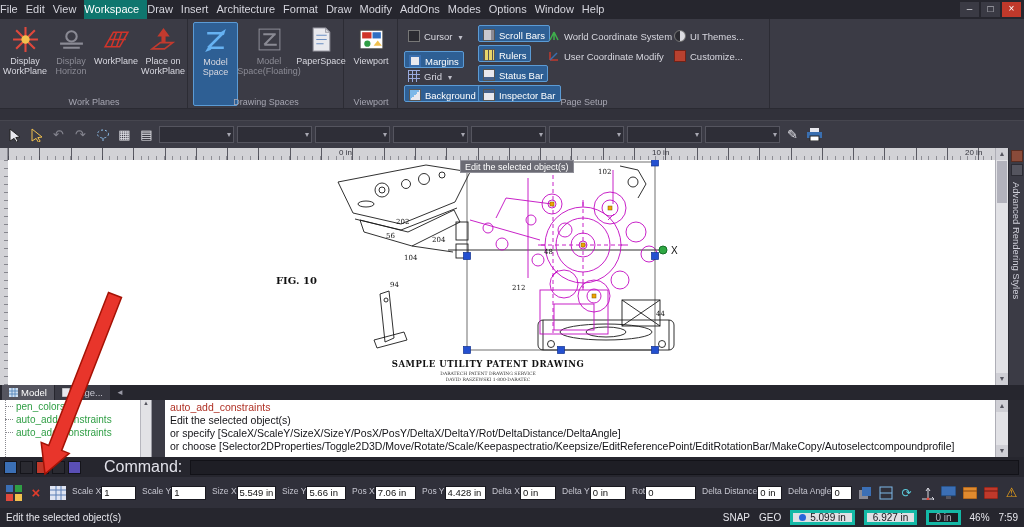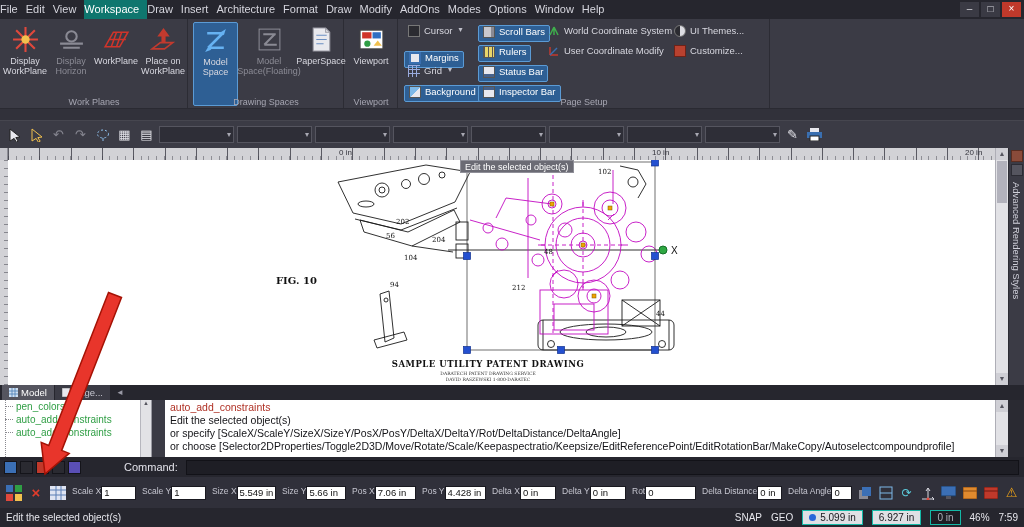--- a/index.html
+++ b/index.html
@@ -17,21 +17,21 @@
 
 
 .ribbon{top:19px;height:101px;background:#3b3b45}
 .rstrip{position:absolute;left:0;right:0;bottom:0;height:12px;background:#31313a;border-top:1px solid #2a2a32}
 .rlabel{position:absolute;bottom:0;height:12px;font-size:9px;color:#a6a6b2;line-height:12px;text-align:center}
 .rgroup{position:absolute;top:0;bottom:12px;border-right:1px solid #2c2c34}
 .bigbtn{position:absolute;top:3px;height:84px;display:flex;flex-direction:column;align-items:center;padding-top:4px;gap:3px;color:#d8d8e0;font-size:9px;text-align:center;border-radius:2px;line-height:10px}
 .bigbtn svg{width:27px;height:27px;flex:none}
 .bigbtn.active{background:#2e5f94;border:1px solid #5b9bd5}
 .bigbtn.disabled{color:#8b8b95}
-.toggle{position:absolute;height:17px;display:flex;align-items:flex-start;gap:4px;font-size:9.5px;color:#d8d8e0;padding:0 4px;border-radius:2px;white-space:nowrap}
+.toggle{position:absolute;height:17px;display:flex;align-items:flex-end;gap:4px;font-size:9.5px;color:#d8d8e0;padding:0 4px;border-radius:2px;white-space:nowrap}
 .toggle.on{background:#2e5f94;border:1px solid #5b9bd5;color:#fff}
 .ticon{width:12px;height:12px;flex:none;display:inline-block}
 .darr{font-size:8px;color:#c0c0ca;margin-left:2px}
 
 
 .toolbar{top:120px;height:28px;background:#3b3b45;border-top:1px solid #46464f;display:flex;align-items:center;gap:3px;padding:0 5px}
 .tbtn{width:19px;height:19px;display:flex;align-items:center;justify-content:center;color:#e4e4ea;font-size:13px}
 .tbtn.dis{color:#85858f}
 .combo{width:75px;height:17px;background:#2e2e37;border:1px solid #55555f;display:flex;align-items:center;color:#9a9aa6;padding:0 2px}
 .combo .arr{margin-left:auto;font-size:8px;color:#a8a8b2}
@@ -69,38 +69,38 @@
 .tree-pane::after{content:"";position:absolute;left:5px;top:0;bottom:0;border-left:1px dotted #8a8a90}
 .tree-scroll{position:absolute;left:140px;top:0;bottom:0;width:11px;background:#e2e2e6;border-left:1px solid #b6b6be;font-size:6px;color:#55555f;text-align:center}
 .splitter{position:absolute;left:152px;top:0;bottom:0;width:13px;background:#3b3b45}
 .prompt-pane{position:absolute;left:165px;top:0;width:830px;height:57px;background:#fff;color:#141418;font-size:10.5px;line-height:13px;padding:1px 5px;white-space:nowrap;overflow:hidden}
 .prompt-line.first{color:#b03226}
 .pscroll{position:absolute;left:995px;top:0;bottom:0;width:13px;background:#e2e2e6;border-left:1px solid #aeaeb6}
 
 
 .cmdrow{top:457px;height:20px;background:#26262e;display:flex;align-items:center;gap:3px;padding-left:4px}
 .cmd-icon{width:13px;height:13px;border:1px solid #14141a}
-.cmd-label{color:#e2e2ea;font-size:11px;margin-left:40px}
+.cmd-label{color:#e2e2ea;font-size:16px;margin-left:20px}
 .cmd-input{flex:1;height:15px;background:#1e1e25;border:1px solid #121218;margin:0 5px}
 
 
 .insp{top:477px;height:31px;background:#30303a;display:flex;align-items:center;padding:0 4px;gap:2px}
 .insp-icon{width:20px;height:20px;display:flex;align-items:center;justify-content:center;flex:none}
 .insp-icon.del{color:#e03c2c;font-size:15px;font-weight:bold}
 .field{width:66px;flex:none;display:flex;flex-direction:row;margin-right:2px}
 .field.wide{width:82px}
 .field label{font-size:8.5px;color:#c6c6d0;line-height:11px;padding-left:2px;white-space:nowrap}
 .field input{height:14px;background:#fff;border:1px solid #191920;font-size:9.5px;color:#111;padding:0 2px;width:100%;font-family:"Liberation Sans",sans-serif}
 .insp-right{margin-left:auto;display:flex;align-items:center;gap:4px;padding-right:4px}
 .ric{width:17px;height:17px;display:flex;align-items:center;justify-content:center;font-size:12px}
 
 
 .status{top:508px;height:19px;background:#26262e;color:#e6e6ec;font-size:10px;display:flex;align-items:center;padding:0 6px;gap:9px}
 .stat-msg{flex:1;white-space:nowrap}
-.stat-box{background:#dfe0e4;color:#16161c;height:15px;display:flex;align-items:center;padding:0 6px;gap:4px;border:1px solid #14b8a6}
+.stat-box{background:#dfe0e4;color:#16161c;height:15px;display:flex;align-items:center;padding:0 6px;gap:4px;border:3px solid #14b8a6}
 .stat-box.dark{background:#1d1d24;color:#aeb0ba}
 .blue-dot{width:7px;height:7px;border-radius:50%;background:#2a66d9;flex:none}
 
 
 .arrow-overlay{position:absolute;left:0;top:0;width:1024px;height:527px;pointer-events:none;z-index:50}
 </style>
 </head>
 <body>
 
 <div class="row menubar">

